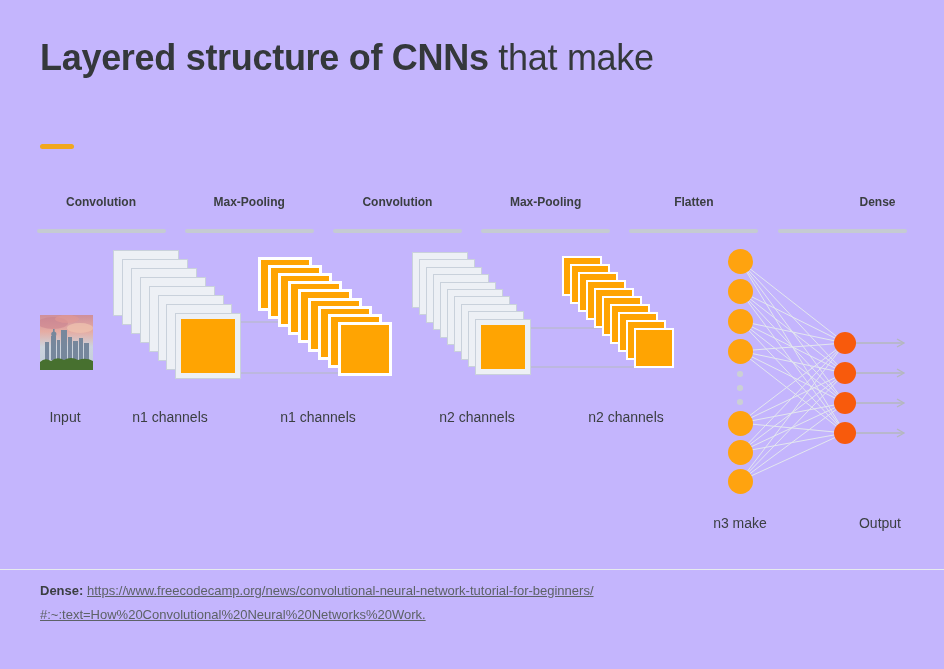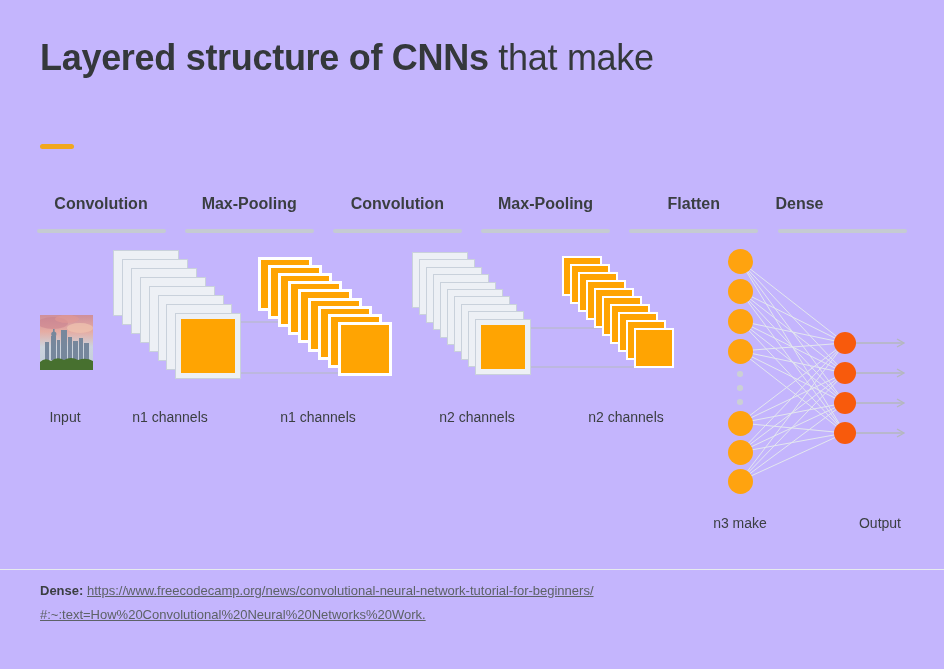--- a/index.html
+++ b/index.html
@@ -8,21 +8,21 @@
     font-family:Liberation Sans, sans-serif;
   }
   
   #title{position:absolute;left:40px;top:33px;width:790px;margin:0;
     font-size:36px;line-height:50px;font-weight:400;color:#34383b;letter-spacing:-0.3px;}
   #title b{font-weight:700;}
   .t-line{display:block;}
   #title-dash{position:absolute;left:40px;top:144px;width:34px;height:5px;border-radius:2.5px;}
   
   .stage{position:absolute;top:195px;width:129px;text-align:center;
-    font-size:16px;font-weight:700;color:#3a3e41;}
+    font-size:12px;font-weight:700;color:#3a3e41;}
   .stage-bar{position:absolute;top:229px;width:129px;height:4px;border-radius:2px;}
   
   #linework{position:absolute;left:0;top:0;z-index:0;}
   .layer-gray{position:absolute;box-sizing:border-box;background:#edf0f5;border:1px solid #c9d1db;z-index:1;}
   .layer-orange{position:absolute;box-sizing:border-box;border:3px solid #ffffff;z-index:1;}
   .layer-orange.thin{border-width:2px;}
   .kernel{position:absolute;z-index:2;}
   .node{position:absolute;border-radius:50%;z-index:3;}
   .dot{position:absolute;border-radius:50%;background:#cbd0d5;z-index:3;}
   .diagram-label{position:absolute;font-size:14px;color:#3b3f42;text-align:center;z-index:3;}
@@ -48,21 +48,21 @@
       <div class="stage" style="left: 36.5px;">Convolution</div>
       <div class="stage-bar" style="left: 36.5px; background: rgb(197, 203, 210);"></div>
       <div class="stage" style="left: 184.7px;">Max-Pooling</div>
       <div class="stage-bar" style="left: 184.7px; background: rgb(197, 203, 210);"></div>
       <div class="stage" style="left: 332.9px;">Convolution</div>
       <div class="stage-bar" style="left: 332.9px; background: rgb(197, 203, 210);"></div>
       <div class="stage" style="left: 481.1px;">Max-Pooling</div>
       <div class="stage-bar" style="left: 481.1px; background: rgb(197, 203, 210);"></div>
       <div class="stage" style="left: 629.3px;">Flatten</div>
       <div class="stage-bar" style="left: 629.3px; background: rgb(197, 203, 210);"></div>
-      <div class="stage" style="left: 735px;">Dense</div>
+      <div class="stage" style="left: 813px;">Dense</div>
       <div class="stage-bar" style="left: 777.5px; background: rgb(197, 203, 210);"></div>
     </div>
 
   <div id="diagram">
     <svg id="linework" width="944" height="669" viewBox="0 0 944 669">
         <line x1="740" y1="261" x2="845" y2="343" stroke="#e3e7ee" stroke-width="1"></line>
         <line x1="740" y1="261" x2="845" y2="373" stroke="#e3e7ee" stroke-width="1"></line>
         <line x1="740" y1="261" x2="845" y2="403" stroke="#e3e7ee" stroke-width="1"></line>
         <line x1="740" y1="261" x2="845" y2="433" stroke="#e3e7ee" stroke-width="1"></line>
         <line x1="740" y1="291" x2="845" y2="343" stroke="#e3e7ee" stroke-width="1"></line>

